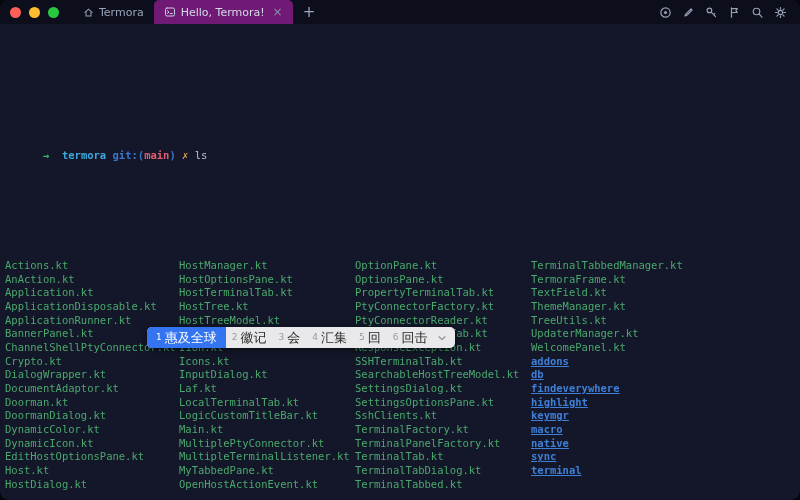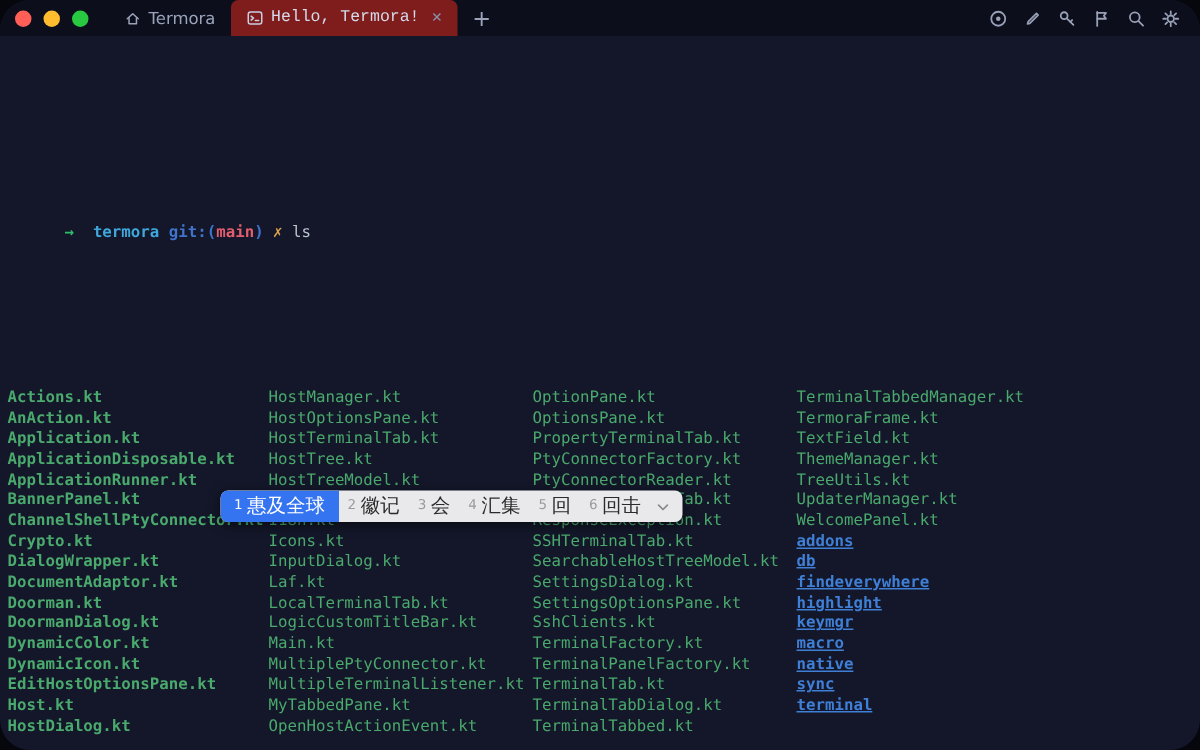--- a/index.html
+++ b/index.html
@@ -1,29 +1,29 @@
 <!DOCTYPE html>
 <html><head>
 <meta charset="utf-8">
 <style>
   * { margin:0; padding:0; box-sizing:border-box; }
   html,body { width:800px; height:500px; background:#05070d; font-family:"DejaVu Sans", sans-serif; }
-  .window { position:relative; width:800px; height:500px; background:#131729; border-radius:20px; overflow:hidden; }
+  .window { position:relative; width:800px; height:500px; background:#131729; border-radius:9px; overflow:hidden; }
 
   
   .titlebar { height:24px; background:#0c0f1b; display:flex; align-items:stretch; }
   .traffic { display:flex; align-items:center; gap:8px; padding:0 14px 0 10px; }
   .light { width:11px; height:11px; border-radius:50%; display:inline-block; }
   .light.red { background:#ff5f57; }
   .light.yellow { background:#febc2e; }
   .light.green { background:#28c840; }
 
   .tabs { display:flex; align-items:stretch; }
   .tab { display:flex; align-items:center; gap:5px; padding:0 10px; font-size:11px; color:#9aa3ba; cursor:default; }
-  .tab.active { background:#7f1d1d; color:#d4daea; border-radius:5px 5px 0 0;font-family:Liberation Mono, monospace; }
+  .tab.active { background:#701a75; color:#d4daea; border-radius:5px 5px 0 0; }
   .tab .tab-close { color:#8a93aa; font-size:12px; margin-left:3px; }
   .tab-icon { display:inline-flex; }
   .newtab { display:flex; align-items:center; padding:0 10px; color:#9aa3ba; font-size:15px; }
 
   .titlebar-spacer { flex:1; }
   .toolbar { display:flex; align-items:center; gap:7px; padding-right:12px; }
   .tool-btn { display:inline-flex; align-items:center; justify-content:center; width:16px; height:16px; }
   .tool-btn svg { stroke:#97a0b6; fill:none; stroke-width:1.1; stroke-linecap:round; stroke-linejoin:round; }
 
   
@@ -33,21 +33,21 @@
   .seg.arrow  { color:#2ebd6b; font-weight:bold; }
   .seg.cwd    { color:#3fa7dc; font-weight:bold; }
   .seg.git    { color:#3e74cc; font-weight:bold; }
   .seg.branch { color:#e25d6d; font-weight:bold; }
   .seg.dirty  { color:#e0a14a; font-weight:bold; }
   .seg.command{ color:#b9c3cc; }
   .seg.plain  { color:#b9c3cc; }
 
   .ls-grid { display:flex; }
   .ls-col { flex:0 0 auto; }
-  .ls-col:nth-child(1){ width:174px;font-weight:bold; } .ls-col:nth-child(2){ width:176px; }
+  .ls-col:nth-child(1){ width:174px; } .ls-col:nth-child(2){ width:176px; }
   .ls-col:nth-child(3){ width:176px; } .ls-col:nth-child(4){ width:auto; }
   .ls-item { height:13.7px; }
   .ls-item.file { color:#4aa96c; }
   .ls-item.dir  { color:#3f7fd6; font-weight:bold;text-decoration:underline; }
 
   
   .ime-popup { position:absolute; left:147px; top:263px; height:21px; background:#e9e9eb;
                border-radius:5px; display:flex; align-items:stretch; overflow:hidden;
                font-family:"DejaVu Sans", sans-serif; font-size:12px; color:#2b2b2b;
                box-shadow:0 2px 8px rgba(0,0,0,.55); }

